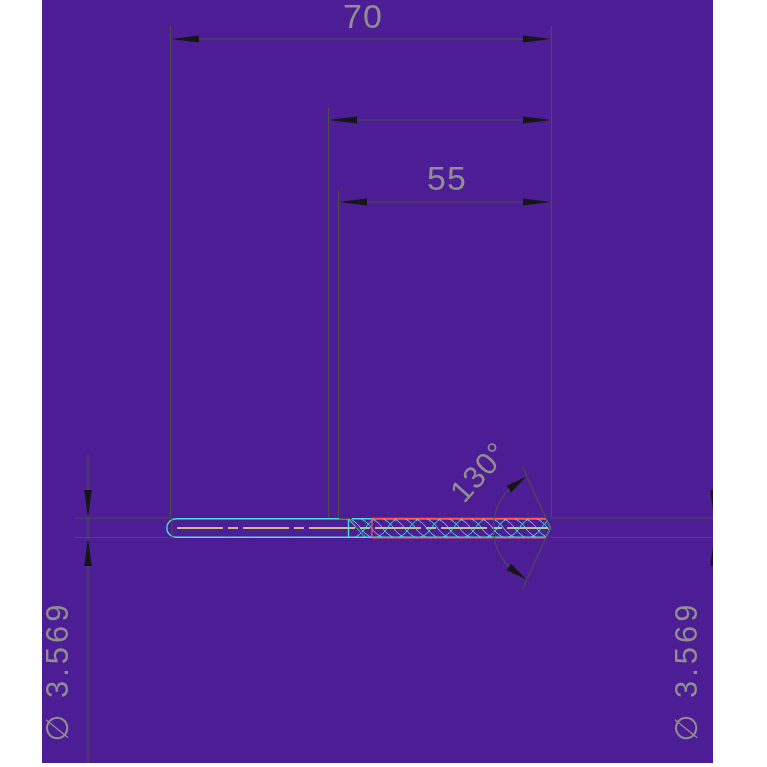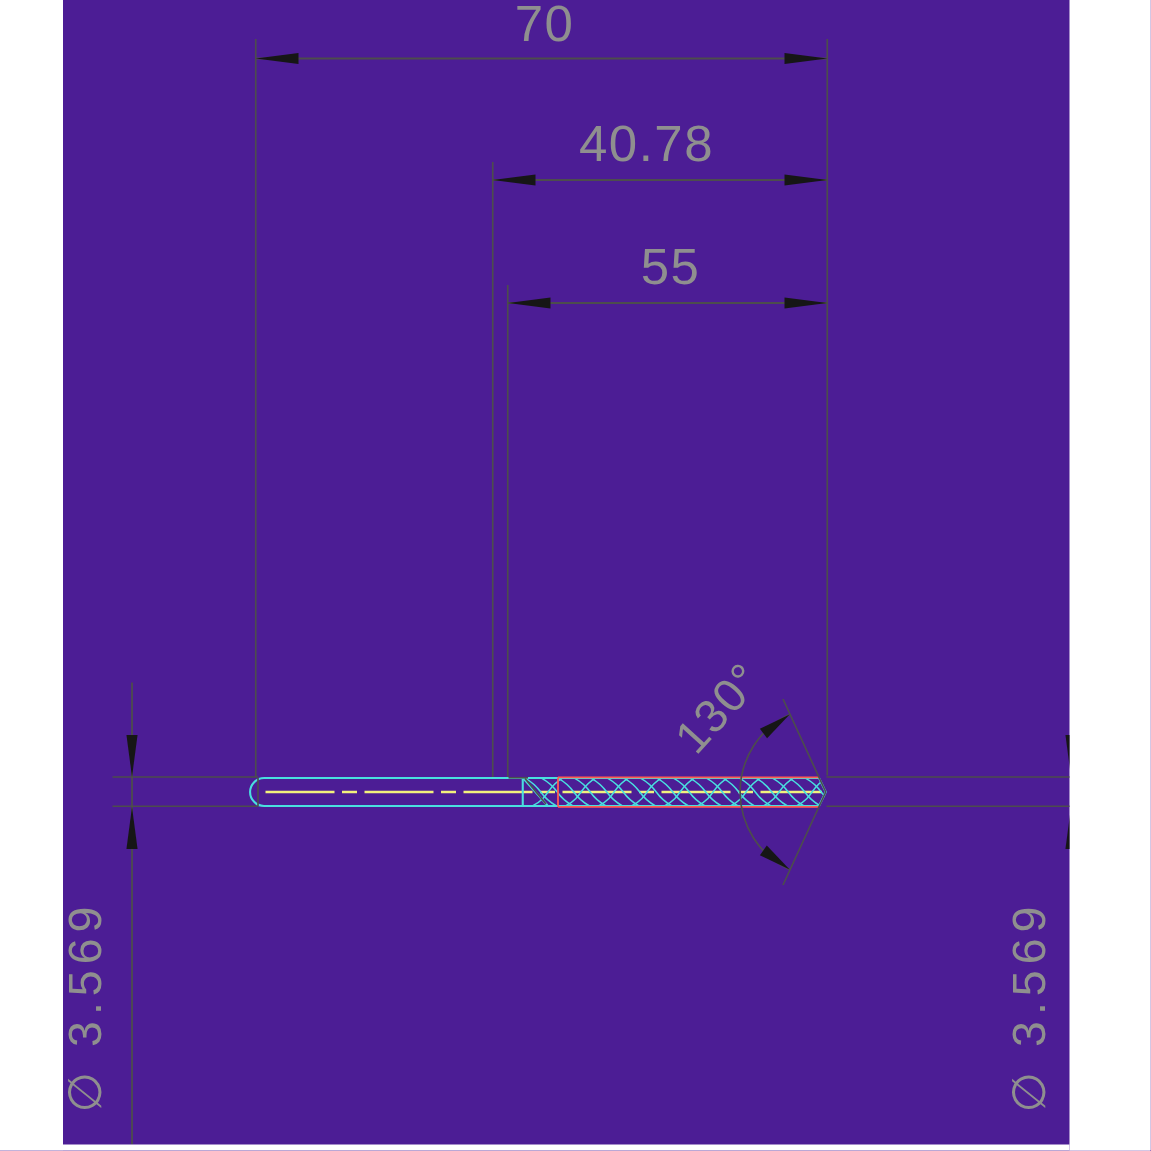--- a/index.html
+++ b/index.html
@@ -136,21 +136,20 @@
       </g>
       <g fill="#161616" stroke="none">
         <polygon points="526.4,476.3 511.4,492.2 506.6,485.8"></polygon>
         <polygon points="526.4,579.7 506.6,570.1 511.2,563.7"></polygon>
       </g>
     </g>
   </svg>
 
   <div class="dim-label" style="left:363px;top:16px;">70</div>
 
-  <div class="dim-label" style="left:431px;top:96px;">40.78</div>
 
   <div class="dim-label" style="left:447px;top:178px;">55</div>
 
   <div class="dim-label small rot-angle" style="left:479px;top:472px;">130°</div>
 
   <div class="dim-label small rot-dia-left" style="left:57px;top:671px;">∅ 3.569</div>
 
   <div class="dim-label small rot-dia-right" style="left:686px;top:671px;">∅ 3.569</div>
 
   <div class="margin-strip" style="left:0;top:0;width:42px;height:767px;"></div>

